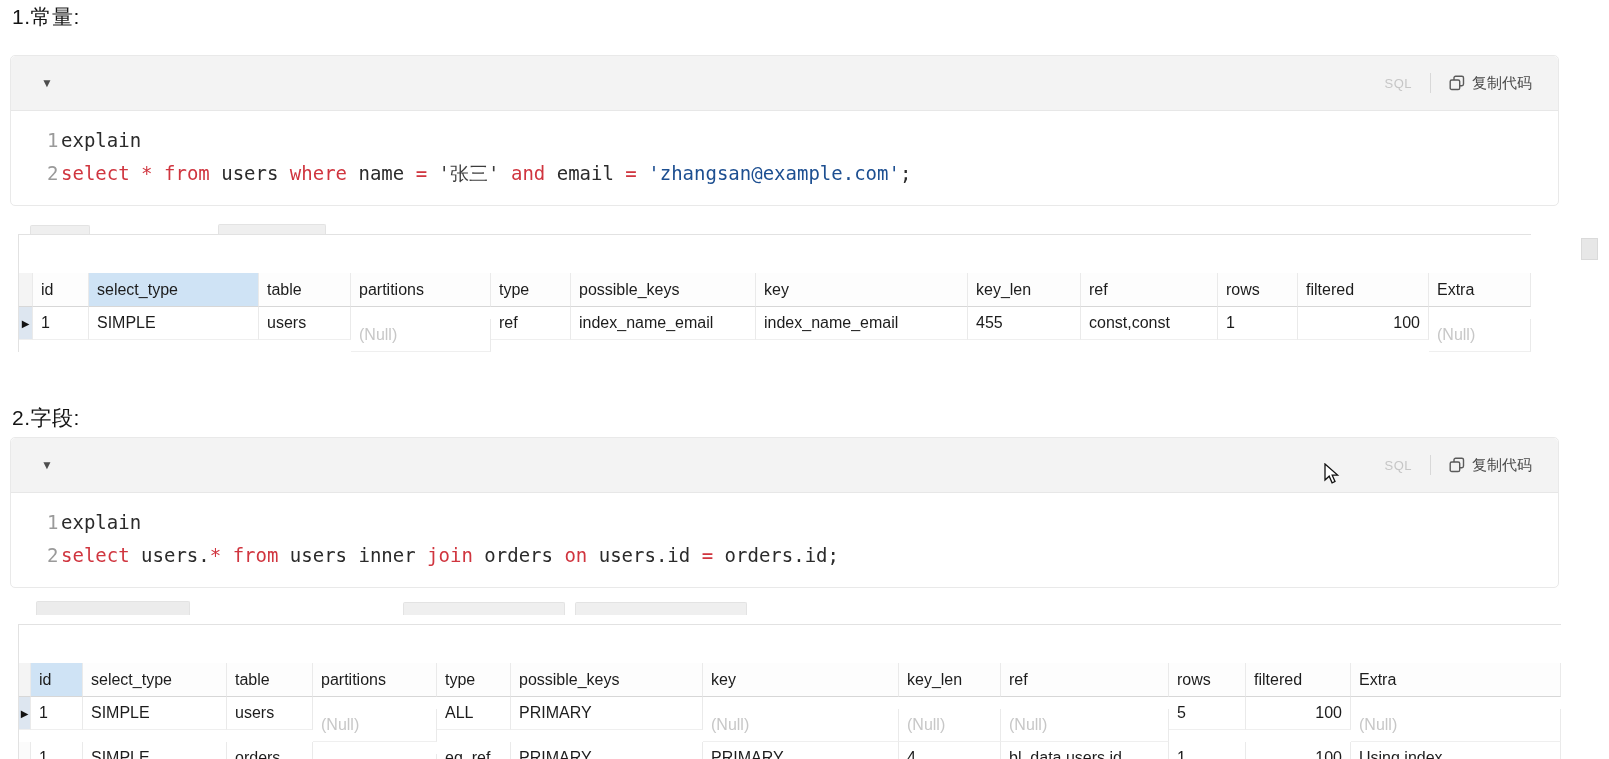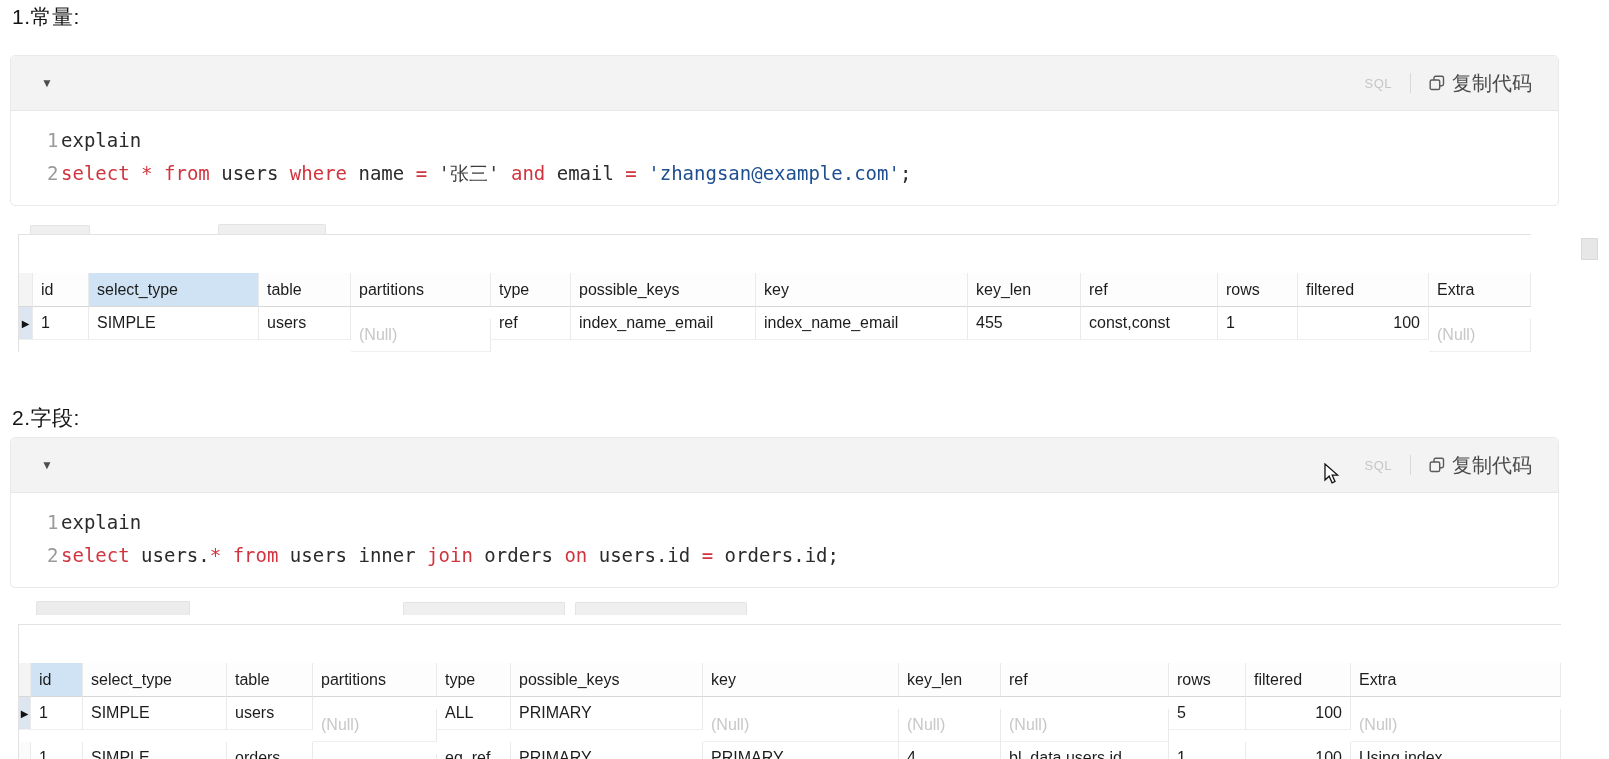--- a/index.html
+++ b/index.html
@@ -9,21 +9,21 @@
   
   .code-block{position:absolute;left:10px;width:1547px;background:#ffffff;
               border:1px solid #e9e9e9;border-radius:5px;}
   .code-header{height:54px;background:#f3f3f3;border-bottom:1px solid #e7e7e7;
                border-radius:5px 5px 0 0;display:flex;align-items:center;padding:0 26px 0 30px;}
   .collapse{font-size:12px;color:#4d4d4d;line-height:1;}
   .head-right{margin-left:auto;display:flex;align-items:center;gap:18px;}
   .lang{font-size:13px;color:#c6c6c6;letter-spacing:.5px;}
   .vdiv{width:1px;height:20px;background:#d8d8d8;}
   .copy-btn{display:flex;align-items:center;gap:7px;background:none;border:none;
-            font-size:20px;color:#4a4a4a;cursor:pointer;padding:0;font-family:inherit;}
+            font-size:15px;color:#4a4a4a;cursor:pointer;padding:0;font-family:inherit;}
   .code-body{padding:13px 0 15px 0;}
   .code-line{display:flex;line-height:33px;font-family:"DejaVu Sans Mono","Liberation Mono",monospace;font-size:19px;}
   .ln{width:50px;padding-left:36px;box-sizing:border-box;color:#9a9a9a;flex:none;}
   .ct{white-space:pre;color:#2b2b2b;}
   .tok-kw{color:#d0353f;}
   .tok-plain{color:#2b2b2b;}
   .tok-str{color:#3c3c3c;}
   .tok-strb{color:#1d4f91;}
   
   .rgrid{position:absolute;left:18px;display:grid;background:#fff;

